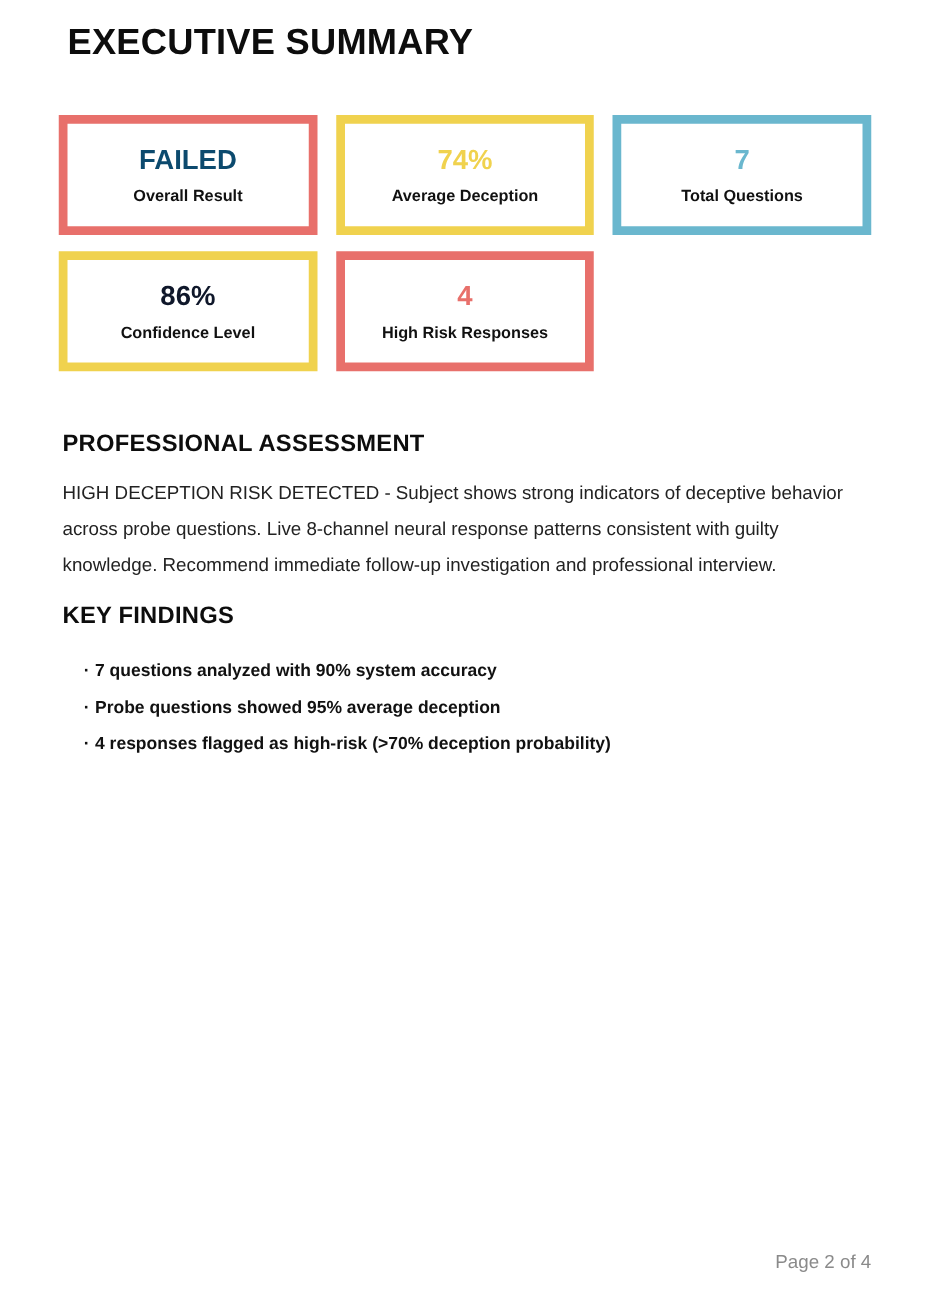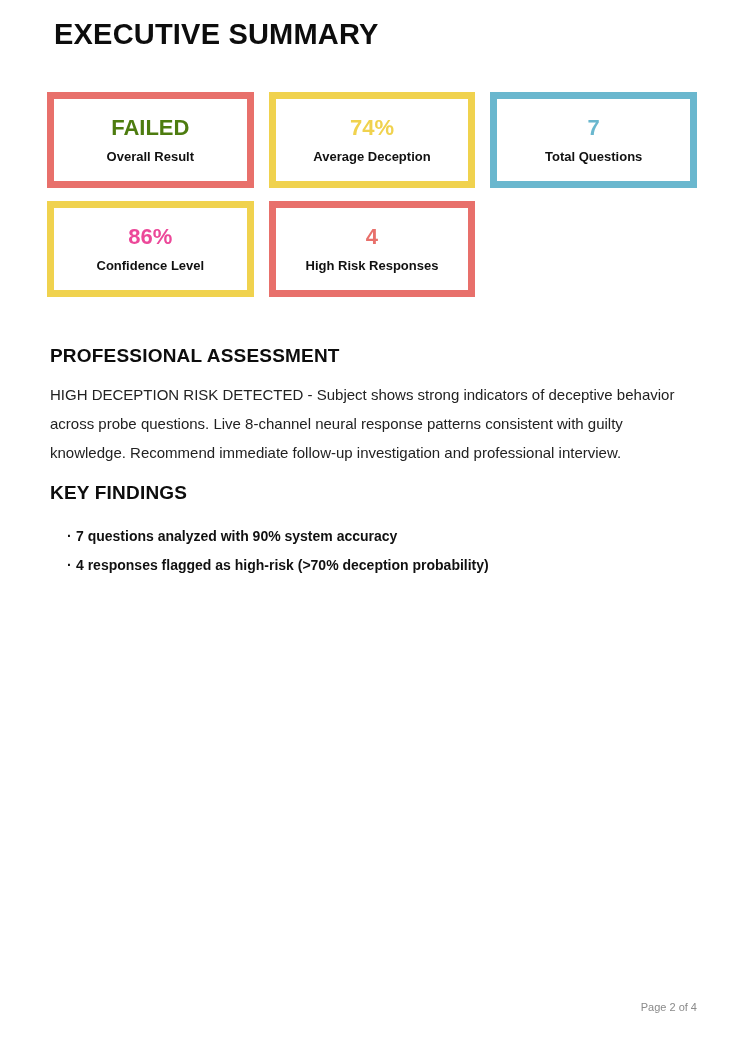--- a/index.html
+++ b/index.html
@@ -50,61 +50,62 @@
     line-height: 29px;
   }
   ul.findings-list li::before {
     content: "\00B7";
     position: absolute; left: 17px; top: 0;
     font-weight: bold; color: #111;
   }
 
   .footer {
     position: absolute; top: 1001px; right: 46px;
-    font-size: 11px; color: #8a8a8a; line-height: 1.2;
+    font-size: 15px; color: #8a8a8a; line-height: 1.2;
   }
 </style>
 </head>
 <body>
 
 <div class="page">
 
   <h1 class="title">EXECUTIVE SUMMARY</h1>
 
   <div class="cards">
     <div class="card" style="border-color: rgb(232, 112, 107);">
-      <div class="card-value" style="color: #4d7c0f;">FAILED</div>
+      <div class="card-value" style="color: #0c4a6e;">FAILED</div>
       <div class="card-label">Overall Result</div>
     </div>
     <div class="card" style="border-color: rgb(240, 210, 78);">
       <div class="card-value" style="color: rgb(240, 210, 78);">74%</div>
       <div class="card-label">Average Deception</div>
     </div>
     <div class="card" style="border-color: rgb(106, 183, 206);">
       <div class="card-value" style="color: rgb(106, 183, 206);">7</div>
       <div class="card-label">Total Questions</div>
     </div>
     <div class="card" style="border-color: rgb(240, 210, 78);">
-      <div class="card-value" style="color: #ec4899;">86%</div>
+      <div class="card-value" style="color: #0f172a;">86%</div>
       <div class="card-label">Confidence Level</div>
     </div>
     <div class="card" style="border-color: rgb(232, 112, 107);">
       <div class="card-value" style="color: rgb(232, 112, 107);">4</div>
       <div class="card-label">High Risk Responses</div>
     </div>
   </div>
 
   <section class="assessment">
     <h2 class="section-heading">PROFESSIONAL ASSESSMENT</h2>
     <p class="assessment-body">HIGH DECEPTION RISK DETECTED - Subject shows strong indicators of deceptive behavior across probe questions. Live 8-channel neural response patterns consistent with guilty knowledge. Recommend immediate follow-up investigation and professional interview.</p>
   </section>
 
   <section class="findings">
     <h2 class="section-heading">KEY FINDINGS</h2>
     <ul class="findings-list">
       <li>7 questions analyzed with 90% system accuracy</li>
+      <li>Probe questions showed 95% average deception</li>
       <li>4 responses flagged as high-risk (&gt;70% deception probability)</li>
     </ul>
   </section>
 
   <div class="footer">Page 2 of 4</div>
 
 </div>
 
 </body></html>

